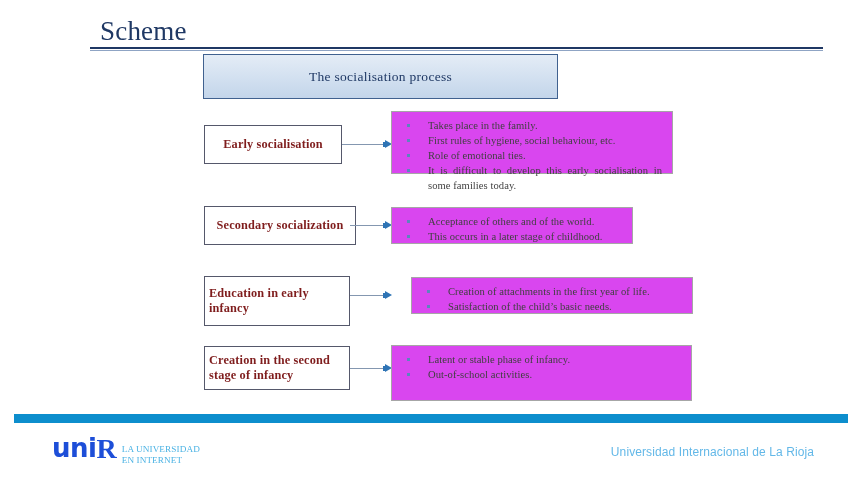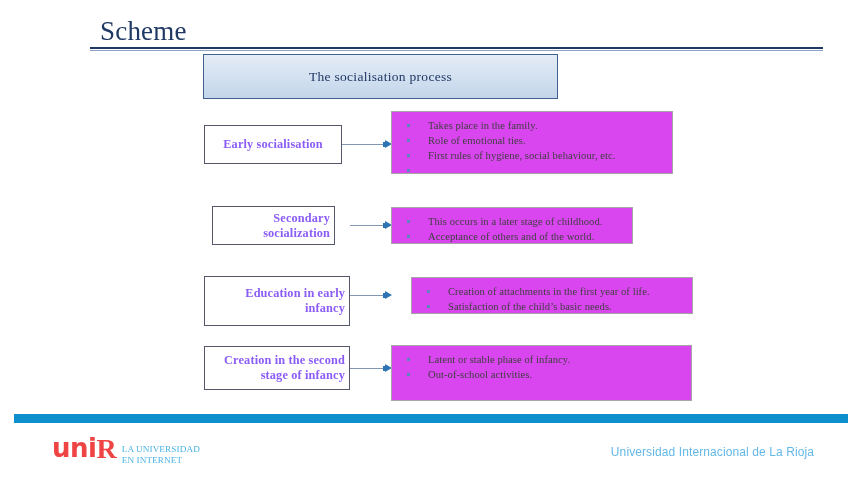--- a/index.html
+++ b/index.html
@@ -82,22 +82,22 @@
     background: #ffffff;
     box-sizing: border-box;
     display: flex;
     align-items: center;
     justify-content: center;
   }
   .left-box-label {
     font-family: "Liberation Serif", serif;
     font-weight: bold;
     font-size: 12.3px;
-    color: #8b5cf6;
-    text-align: right;
+    color: #7f1d1d;
+    text-align: left;
     line-height: 1.22;
     letter-spacing: 0.15px;
     padding: 0 4px;
   }
 
   .right-box {
     position: absolute;
     border: 1px solid #a6a6a6;
     background: #d946ef;
     box-sizing: border-box;
@@ -180,21 +180,21 @@
     position: absolute;
     left: 52px;
     top: 436px;
     display: flex;
     align-items: flex-start;
   }
   .logo-unir {
     font-family: "DejaVu Sans", sans-serif;
     font-weight: bold;
     font-size: 26px;
-    color: #ef4444;
+    color: #1d4ed8;
     line-height: 0.92;
     letter-spacing: -0.5px;
   }
   .logo-unir .big-r {
     font-family: "Liberation Serif", serif;
     font-weight: bold;
     font-size: 28px;
     vertical-align: -1px;
     letter-spacing: -1px;
   }
@@ -236,38 +236,38 @@
     <div class="left-box-label">Early socialisation</div>
   </div>
   <div class="connector" style="left:342px; top:140px; width:50px;">
     <div class="shaft"></div>
     <div class="head"></div>
     <div class="tail"></div>
   </div>
   <div class="right-box" style="left:391px; top:111px; width:282px; height:63px;">
     <ul class="bullets">
       <li><span class="bullet-dot"></span><span>Takes place in the family.</span></li>
+      <li><span class="bullet-dot"></span><span>First rules of hygiene, social behaviour, etc.</span></li>
       <li><span class="bullet-dot"></span><span>Role of emotional ties.</span></li>
-      <li><span class="bullet-dot"></span><span>First rules of hygiene, social behaviour, etc.</span></li>
-      <li><span class="bullet-dot"></span></li>
+      <li><span class="bullet-dot"></span><span>It is difficult to develop this early socialisation in some families today.</span></li>
     </ul>
   </div>
 
-  <div class="left-box" style="left:212px; top:206px; width:123px; height:39px;">
+  <div class="left-box" style="left:204px; top:206px; width:152px; height:39px;">
     <div class="left-box-label">Secondary socialization</div>
   </div>
   <div class="connector" style="left:350px; top:221px; width:42px;">
     <div class="shaft"></div>
     <div class="head"></div>
     <div class="tail"></div>
   </div>
   <div class="right-box" style="left:391px; top:207px; width:242px; height:37px;">
     <ul class="bullets">
+      <li><span class="bullet-dot"></span><span>Acceptance of others and of the world.</span></li>
       <li><span class="bullet-dot"></span><span>This occurs in a later stage of childhood.</span></li>
-      <li><span class="bullet-dot"></span><span>Acceptance of others and of the world.</span></li>
     </ul>
   </div>
 
   <div class="left-box" style="left:204px; top:276px; width:146px; height:50px;">
     <div class="left-box-label">Education in early infancy</div>
   </div>
   <div class="connector" style="left:350px; top:291px; width:42px;">
     <div class="shaft"></div>
     <div class="head"></div>
     <div class="tail"></div>

